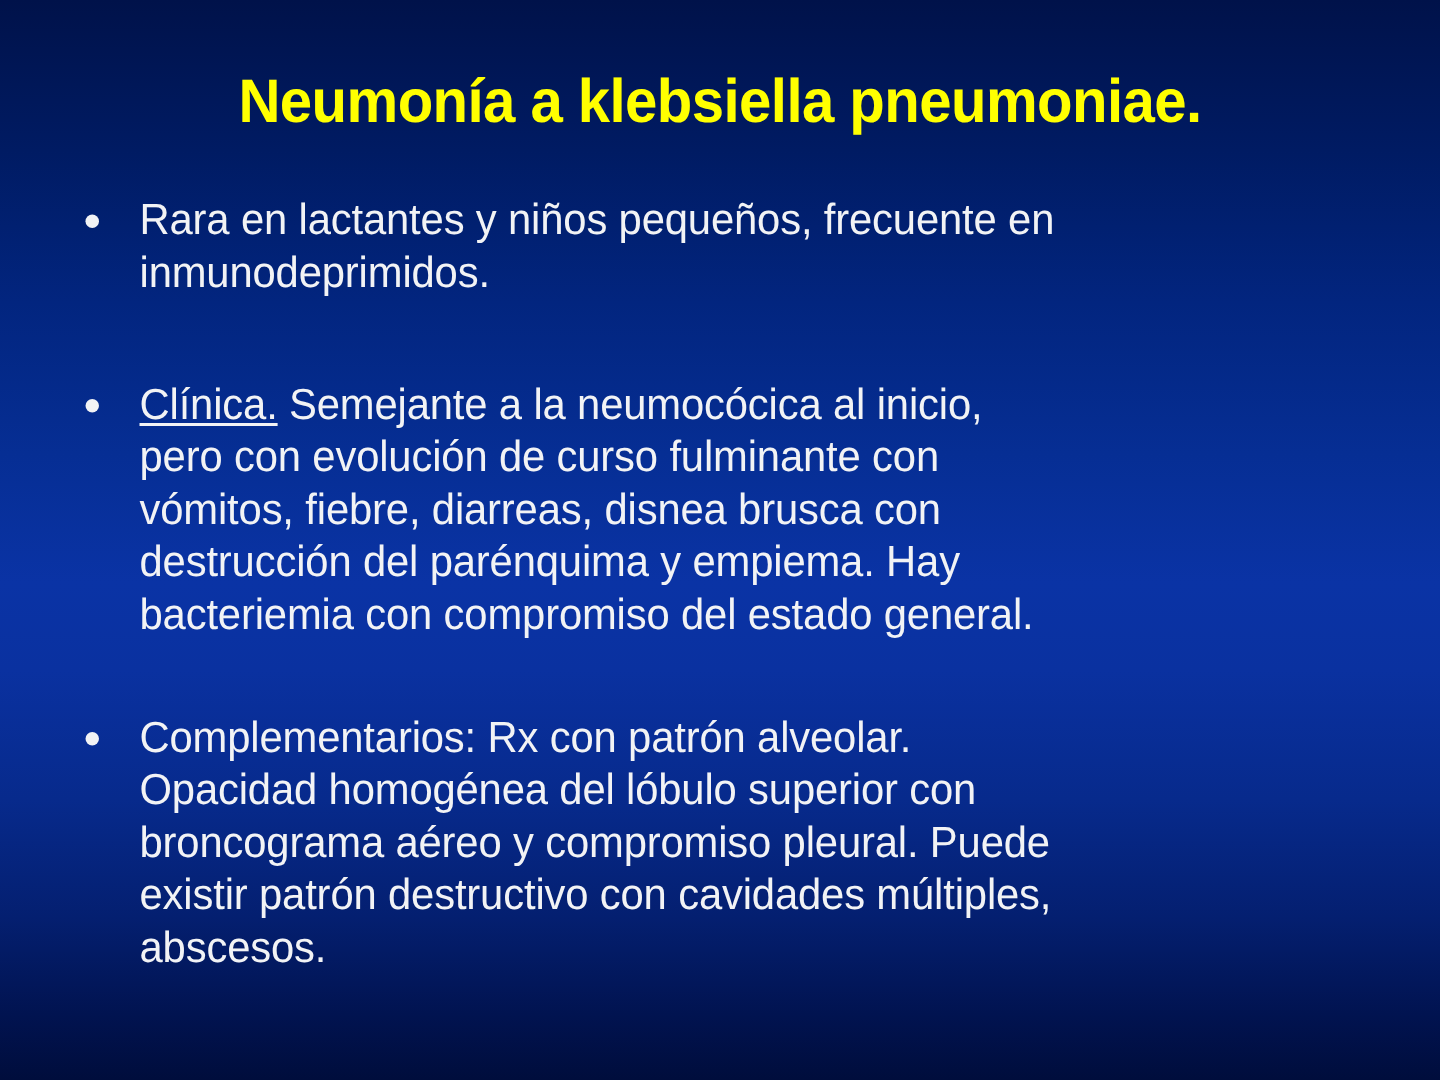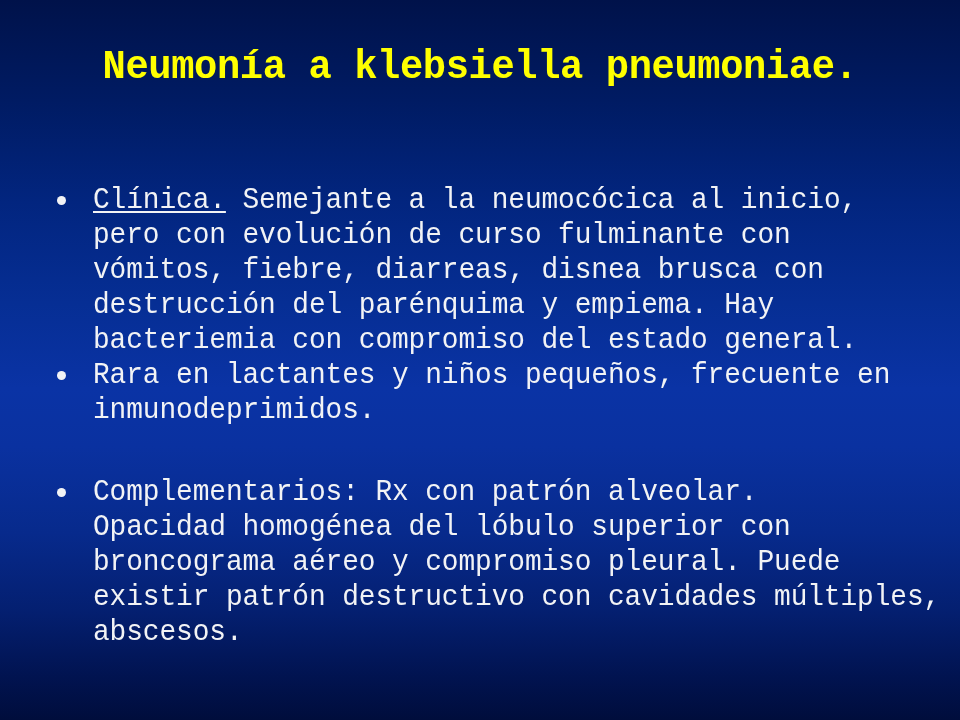--- a/index.html
+++ b/index.html
@@ -7,21 +7,21 @@
     margin: 0;
     padding: 0;
     background: #000;
   }
 
   #slide {
     position: relative;
     width: 960px;
     height: 720px;
     overflow: hidden;
-    font-family: Liberation Mono, monospace;
+    font-family: Liberation Sans, sans-serif;
     
     background: linear-gradient(
         to bottom,
         #00124a 0%,
         #001b63 14%,
         #02257f 28%,
         #062e94 42%,
         #0a33a5 54%,
         #0a31a0 62%,
         #072a8c 74%,
@@ -92,33 +92,33 @@
 </style>
 </head>
 <body>
 
 <div id="slide">
 
   <div id="title">Neumonía a klebsiella pneumoniae.</div>
 
   <div id="body">
 
+    <div class="bullet-block" id="block-1">
+      <span class="dot"></span>
+      <div class="line">Rara en lactantes y niños pequeños, frecuente en</div>
+      <div class="line">inmunodeprimidos.</div>
+    </div>
+
     <div class="bullet-block" id="block-2">
       <span class="dot"></span>
       <div class="line"><span class="u">Clínica.</span><span> Semejante a la neumocócica al inicio,</span></div>
       <div class="line">pero con  evolución de curso fulminante con</div>
       <div class="line">vómitos, fiebre, diarreas, disnea brusca con</div>
       <div class="line">destrucción del parénquima y empiema. Hay</div>
       <div class="line">bacteriemia con compromiso del estado general.</div>
-    </div>
-
-    <div class="bullet-block" id="block-1">
-      <span class="dot"></span>
-      <div class="line">Rara en lactantes y niños pequeños, frecuente en</div>
-      <div class="line">inmunodeprimidos.</div>
     </div>
 
     <div class="bullet-block" id="block-3">
       <span class="dot"></span>
       <div class="line">Complementarios: Rx con patrón alveolar.</div>
       <div class="line">Opacidad homogénea del lóbulo superior con</div>
       <div class="line">broncograma aéreo y compromiso pleural. Puede</div>
       <div class="line">existir patrón destructivo con cavidades múltiples,</div>
       <div class="line">abscesos.</div>
     </div>

